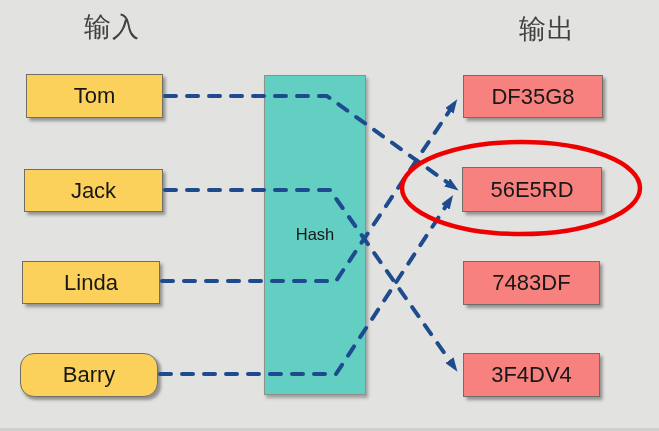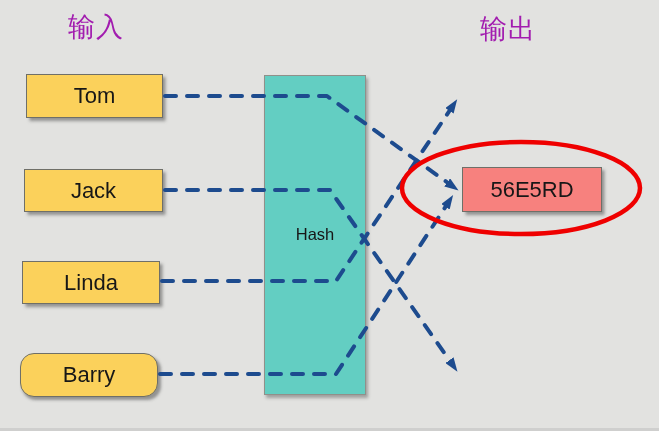--- a/index.html
+++ b/index.html
@@ -10,25 +10,25 @@
   #canvas{
     position:relative; width:659px; height:431px; overflow:hidden;
     background:var(--bg);
     font-family:"Liberation Sans","DejaVu Sans",sans-serif;
   }
   #canvas::after{ 
     content:""; position:absolute; left:0; right:0; bottom:0; height:3px;
     background:#c8c8c6; opacity:.7;
   }
   .col-title{
-    position:absolute; font-size:27px; font-weight:500; color:#a21caf;
-    letter-spacing:1px; white-space:nowrap;
+    position:absolute; font-size:27px; font-weight:500; color:#404040;
+    letter-spacing:1px; white-space:nowrap;margin-left:16px;
   }
   #title-in{left:68px; top:9px;}
-  #title-out{left:480px; top:11px;}
+  #title-out{left:503px; top:11px;}
   .node{
     position:absolute; box-sizing:border-box;
     display:flex; align-items:center; justify-content:center;
     border:1.6px solid #6f6f68;
     box-shadow:2.5px 3px 3px rgba(80,80,80,.55);
     font-size:22px; color:var(--ink); white-space:nowrap;
   }
   .input-node{background:var(--yellow);}
   .output-node{background:var(--pink);}
   #in-0{left:26px;  top:74px;  width:137px; height:44px;justify-content:center;}
@@ -77,22 +77,31 @@
     <span>Linda</span>
   </div>
   <div class="node input-node" id="in-3">
     <span>Barry</span>
   </div>
 
   <div class="node" id="hashbox">
     <span>Hash</span>
   </div>
 
+  <div class="node output-node" id="out-0">
+    <span>DF35G8</span>
+  </div>
   <div class="node output-node" id="out-1">
     <span>56E5RD</span>
+  </div>
+  <div class="node output-node" id="out-2">
+    <span>7483DF</span>
+  </div>
+  <div class="node output-node" id="out-3">
+    <span>3F4DV4</span>
   </div>
 
   <svg id="overlay" viewBox="0 0 659 431" xmlns="http://www.w3.org/2000/svg">
     <defs>
       <marker id="arrowhead" viewBox="0 0 14 10" refX="1" refY="5" markerWidth="14" markerHeight="10" markerUnits="userSpaceOnUse" orient="auto">
         <path d="M0,0 L14,5 L0,10 Z" fill="#1d4b8e"></path>
       </marker>
     </defs>
     <g id="edge-layer">
         <polyline points="165,96 327,96 448,183" class="edge-line" marker-end="url(#arrowhead)"></polyline>

